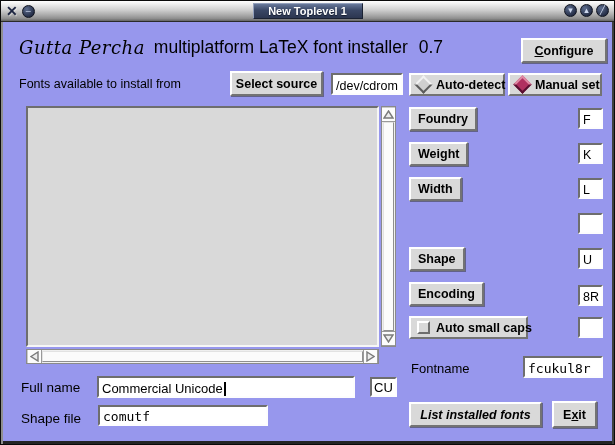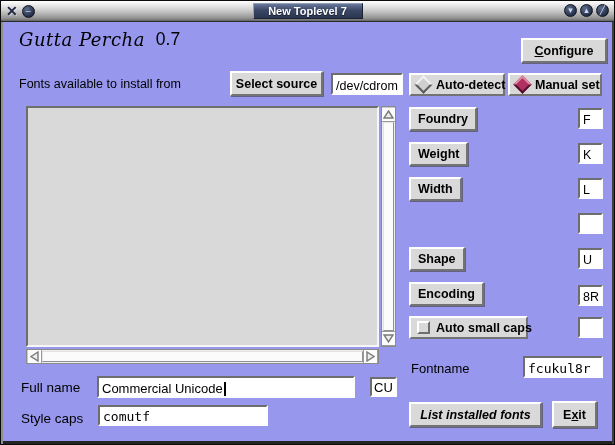--- a/index.html
+++ b/index.html
@@ -60,21 +60,21 @@
     background:#cfcfcf;border:2px solid;border-color:#f2f2f2 #5c5c5c #5c5c5c #f2f2f2;
     box-sizing:content-box;
   }
   .diamond.selected{background:#b03060;border-color:#df8aa4 #571031 #571031 #df8aa4;}
   .checkbox{
     width:9px;height:9px;flex:0 0 auto;background:#d9d9d9;
     border:2px solid;border-color:#ffffff #6e6e6e #6e6e6e #ffffff;
   }
   .label{position:absolute;font-size:12.5px;color:#000;white-space:nowrap;cursor:default;}
   
-  .app-title{position:absolute;left:18px;top:28px;display:flex;align-items:center;white-space:nowrap;}
+  .app-title{position:absolute;left:18px;top:36px;display:flex;align-items:center;white-space:nowrap;}
   .brand{font-family:"DejaVu Serif",serif;font-style:italic;font-size:18px;letter-spacing:.5px;}
   .title-rest{font-size:17.5px;margin-left:9px;}
   .version{font-size:17.5px;margin-left:11px;}
   
   .listbox{
     position:absolute;left:25px;top:105px;width:353px;height:241px;box-sizing:border-box;
     background:#d9d9d9;border:2px solid;border-color:#6e6e6e #f6f6f6 #f6f6f6 #6e6e6e;
   }
   .vscroll{
     position:absolute;left:380px;top:105px;width:15px;height:241px;box-sizing:border-box;
@@ -101,31 +101,32 @@
 <body>
 
 <div class="window">
 
   <div class="titlebar">
     <div class="tb-left">
       <span class="x-logo">✕</span>
       <span class="circle-btn">–</span>
     </div>
     <div class="title-plate">
-      <span>New Toplevel 7</span>
+      <span>New Toplevel 1</span>
     </div>
     <div class="tb-right">
       <span class="circle-btn">▾</span>
       <span class="circle-btn">▴</span>
       <span class="circle-btn">╱</span>
     </div>
   </div>
 
   <div class="app-title">
     <span class="brand">Gutta Percha</span>
+    <span class="title-rest">multiplatform LaTeX font installer</span>
     <span class="version">0.7</span>
   </div>
   <div class="btn" style="left:520px;top:37px;width:86px;height:25px;"><u>C</u>onfigure</div>
 
   <div class="label" style="left:18px;top:76px;">Fonts available to install from</div>
   <div class="btn" style="left:229px;top:70px;width:93px;height:25px;">Select source</div>
   <div class="entry" style="left:330px;top:72px;width:72px;height:22px;">
     <span>/dev/cdrom</span>
   </div>
   <div class="frame3d" style="left:408px;top:72px;width:96px;height:23px;">
@@ -213,21 +214,21 @@
 
   <div class="label" style="left:20px;top:379px;font-size:13.5px;">Full name</div>
   <div class="entry" style="left:96px;top:375px;width:258px;height:22px;font-size:13px;">
     <span>Commercial Unicode</span>
       <span class="cursor"></span>
   </div>
   <div class="entry" style="left:369px;top:376px;width:27px;height:20px;justify-content:center;font-size:13px;">
     <span>CU</span>
   </div>
 
-  <div class="label" style="left:20px;top:410px;font-size:13.5px;">Style caps</div>
+  <div class="label" style="left:20px;top:410px;font-size:13.5px;">Shape file</div>
   <div class="entry mono" style="left:97px;top:404px;width:170px;height:21px;">
     <span>comutf</span>
   </div>
 
   <div class="btn" style="left:408px;top:401px;width:133px;height:25px;font-style:italic;">List installed fonts</div>
   <div class="btn" style="left:551px;top:400px;width:45px;height:27px;">E<u>x</u>it</div>
 
 </div>
 
 </body></html>

